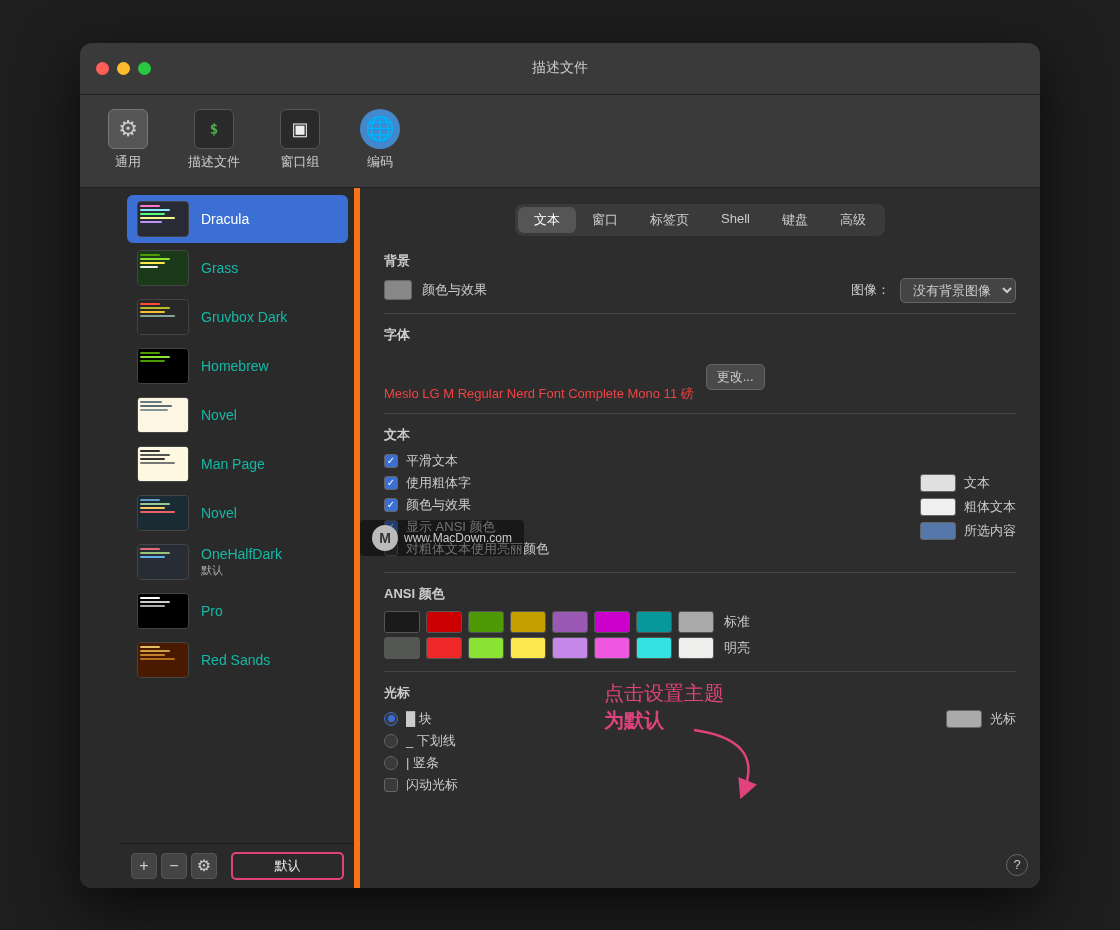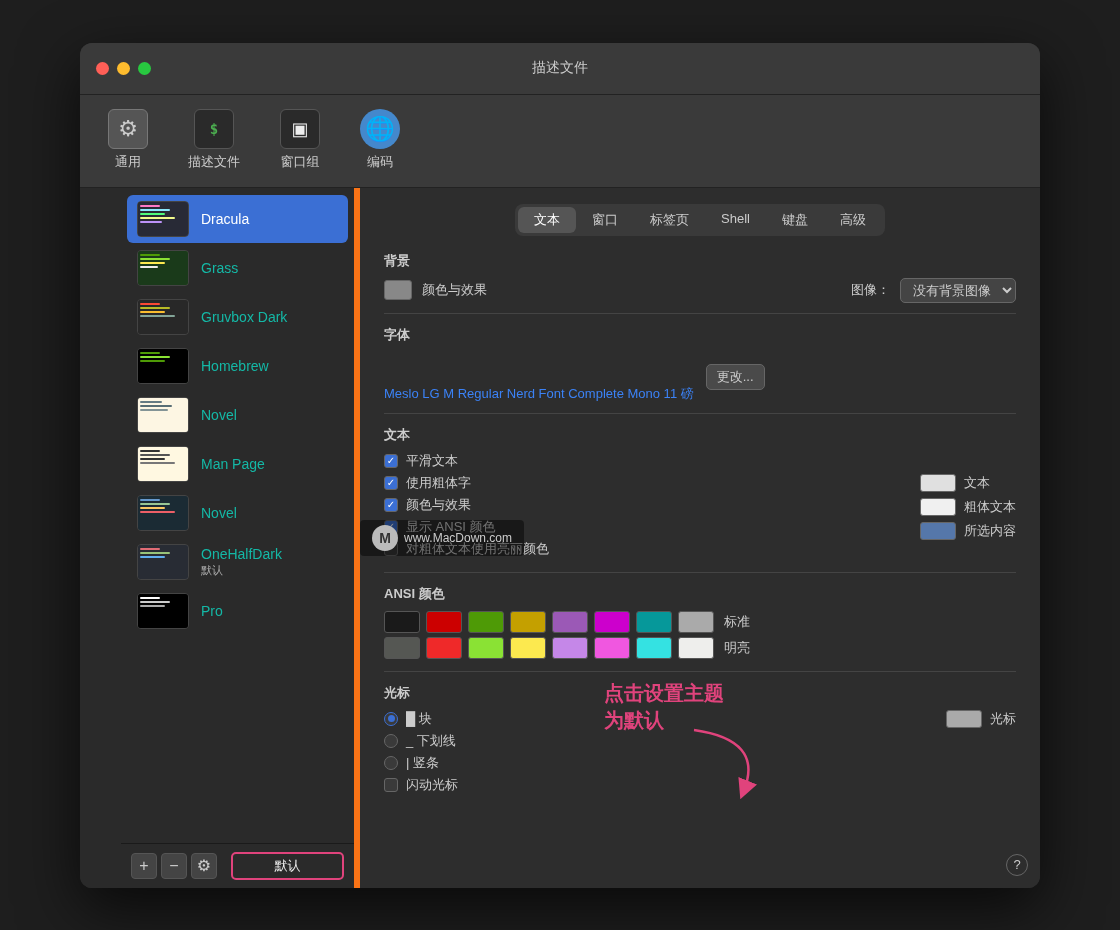--- a/index.html
+++ b/index.html
@@ -262,21 +262,21 @@
       padding: 3px 8px;
       cursor: pointer;
     }
     
     .font-row {
       display: flex;
       align-items: center;
       gap: 12px;
       margin-bottom: 8px;
     }
-    .font-name { color: #3b82f6; font-size: 13px; margin-top: 33px; }
+    .font-name { color: #ef4444; font-size: 13px; margin-top: 33px; }
     .change-btn {
       background: #4a4a4a;
       border: 1px solid #666;
       border-radius: 5px;
       color: #ccc;
       font-size: 13px;
       padding: 3px 10px;
       cursor: pointer;
     }
     
@@ -557,20 +557,32 @@
             <svg width="52" height="36" xmlns="http://www.w3.org/2000/svg">
               <rect width="52" height="36" fill="#000"></rect>
               <rect x="2" y="3" width="20" height="2" fill="#fff" rx="1"></rect>
               <rect x="2" y="7" width="30" height="2" fill="#ccc" rx="1"></rect>
               <rect x="2" y="11" width="25" height="2" fill="#aaa" rx="1"></rect>
             </svg>
           </div>
           <span class="sidebar-item-name">Pro</span>
         </div>
 
+        <div class="sidebar-item">
+          <div class="sidebar-thumb thumb-redsands">
+            <svg width="52" height="36" xmlns="http://www.w3.org/2000/svg">
+              <rect width="52" height="36" fill="#4a1a00"></rect>
+              <rect x="2" y="3" width="20" height="2" fill="#e0c060" rx="1"></rect>
+              <rect x="2" y="7" width="30" height="2" fill="#d0a040" rx="1"></rect>
+              <rect x="2" y="11" width="25" height="2" fill="#c08030" rx="1"></rect>
+              <rect x="2" y="15" width="35" height="2" fill="#b07020" rx="1"></rect>
+            </svg>
+          </div>
+          <span class="sidebar-item-name">Red Sands</span>
+        </div>
 
       </div>
 
       <div class="sidebar-bottom">
         <div class="sidebar-bottom-btn">+</div>
         <div class="sidebar-bottom-btn">−</div>
         <div class="sidebar-bottom-btn">⚙</div>
         <div style="width:6px;"></div>
         <div class="default-btn">
           <span>默认</span>
@@ -712,21 +724,21 @@
                 <span class="checkbox-label">闪动光标</span>
               </div>
             </div>
             <div class="cursor-right">
               <div class="cursor-swatch"></div>
               <span class="text-color-label">光标</span>
             </div>
           </div>
 
           <div style="position:absolute; top:-30px; left:220px; pointer-events:none;">
-            <div style="color:#e0437c; font-size:20px; font-weight:bold;">点击设置主题</div>
+            <div style="color:#e0437c; font-size:20px; font-weight:normal;">点击设置主题</div>
             <div style="color:#e0437c; font-size:20px; font-weight:bold;">为默认</div>
 
             <svg width="100" height="80" style="position:absolute; left:80px; top:40px;" xmlns="http://www.w3.org/2000/svg">
               <path d="M 10 10 Q 80 20 60 70" stroke="#e0437c" stroke-width="2.5" fill="none" marker-end="url(#arrowhead)"></path>
               <defs>
                 <marker id="arrowhead" markerWidth="8" markerHeight="8" refX="4" refY="4" orient="auto">
                   <path d="M 0 0 L 8 4 L 0 8 z" fill="#e0437c"></path>
                 </marker>
               </defs>
             </svg>

